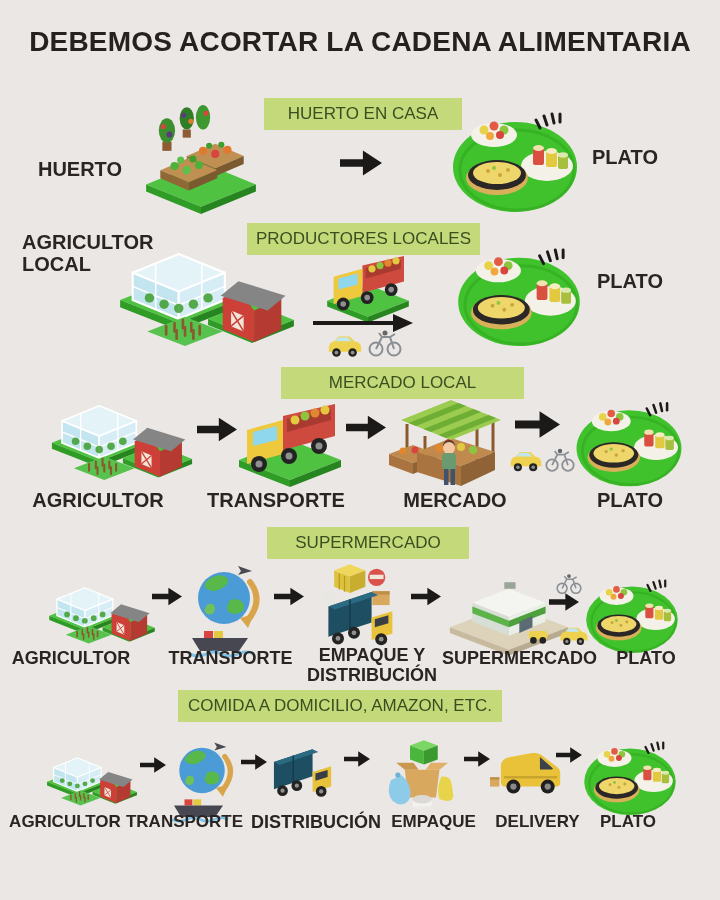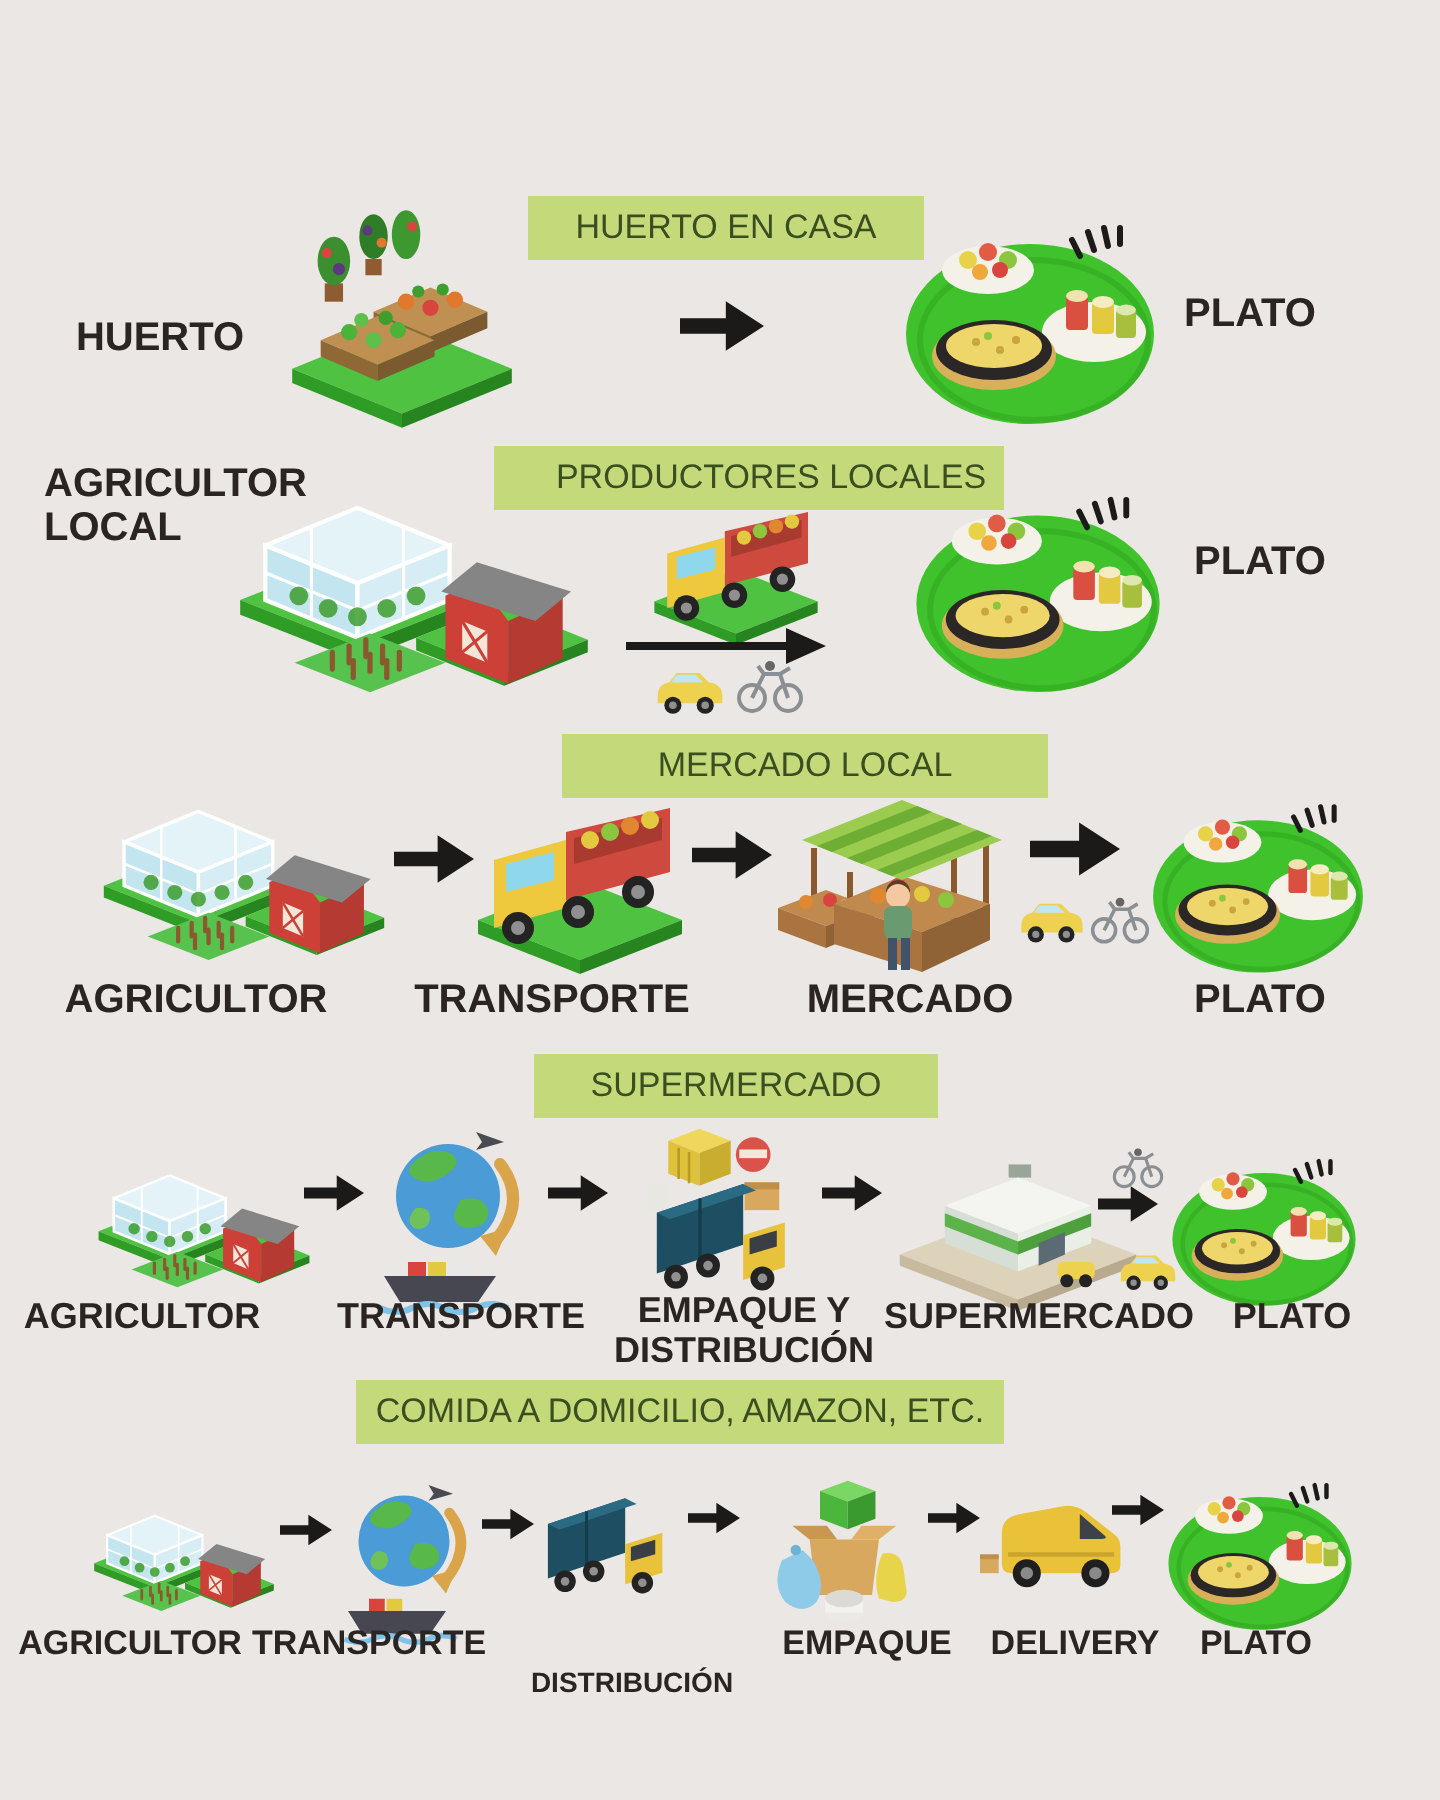--- a/index.html
+++ b/index.html
@@ -279,38 +279,39 @@
         <circle cx="30" cy="56" r="4" fill="#8a8a8a"></circle>
   <circle cx="74" cy="56" r="9" fill="#1f1f1f"></circle>
         <circle cx="74" cy="56" r="4" fill="#8a8a8a"></circle>
 </symbol>
 
 </defs>
 </svg>
 
 <div id="canvas">
 
+  <div class="title">DEBEMOS ACORTAR LA CADENA ALIMENTARIA</div>
 
   <div>
     <div class="banner" style="left:264px;top:98px;width:198px;">HUERTO EN CASA</div>
     <div class="lbl" style="left:25px;top:158px;width:110px;font-size:20px;">HUERTO</div>
     <svg class="ic" style="left:140px;top:103px;width:122px;height:114px;">
         <use href="#sym-garden"></use>
       </svg>
     <svg class="ic" style="left:340px;top:150px;width:42px;height:26px;">
         <use href="#sym-arrow"></use>
       </svg>
     <svg class="ic" style="left:450px;top:110px;width:130px;height:104px;">
         <use href="#sym-plate"></use>
       </svg>
     <div class="lbl" style="left:585px;top:146px;width:80px;font-size:20px;">PLATO</div>
   </div>
 
   <div>
-    <div class="banner" style="left:247px;top:223px;width:233px;padding-left:22px;">PRODUCTORES LOCALES</div>
+    <div class="banner" style="left:247px;top:223px;width:233px;">PRODUCTORES LOCALES</div>
     <div class="lbl" style="left:22px;top:231px;width:145px;font-size:20px;text-align:left;">AGRICULTOR LOCAL</div>
     <svg class="ic" style="left:118px;top:218px;width:178px;height:142px;">
         <use href="#sym-farm"></use>
       </svg>
     <svg class="ic" style="left:322px;top:248px;width:92px;height:76px;">
         <use href="#sym-produceTruck"></use>
       </svg>
     <svg class="ic" style="left:312px;top:314px;width:102px;height:18px;">
         <use href="#sym-longArrow"></use>
       </svg>
@@ -436,20 +437,20 @@
         <use href="#sym-van"></use>
       </svg>
     <svg class="ic" style="left:556px;top:746px;width:26px;height:18px;">
         <use href="#sym-arrow"></use>
       </svg>
     <svg class="ic" style="left:582px;top:734px;width:96px;height:88px;">
         <use href="#sym-plate"></use>
       </svg>
     <div class="lbl" style="left:5px;top:812px;width:120px;font-size:17px;">AGRICULTOR</div>
     <div class="lbl" style="left:122px;top:812px;width:125px;font-size:17px;">TRANSPORTE</div>
-    <div class="lbl" style="left:246px;top:834px;width:140px;font-size:14px;">DISTRIBUCIÓN</div>
+    <div class="lbl" style="left:246px;top:812px;width:140px;font-size:18px;">DISTRIBUCIÓN</div>
     <div class="lbl" style="left:386px;top:812px;width:95px;font-size:17px;">EMPAQUE</div>
     <div class="lbl" style="left:490px;top:812px;width:95px;font-size:17px;">DELIVERY</div>
     <div class="lbl" style="left:588px;top:812px;width:80px;font-size:17px;">PLATO</div>
   </div>
 
 
 </div>
 
 </body></html>

